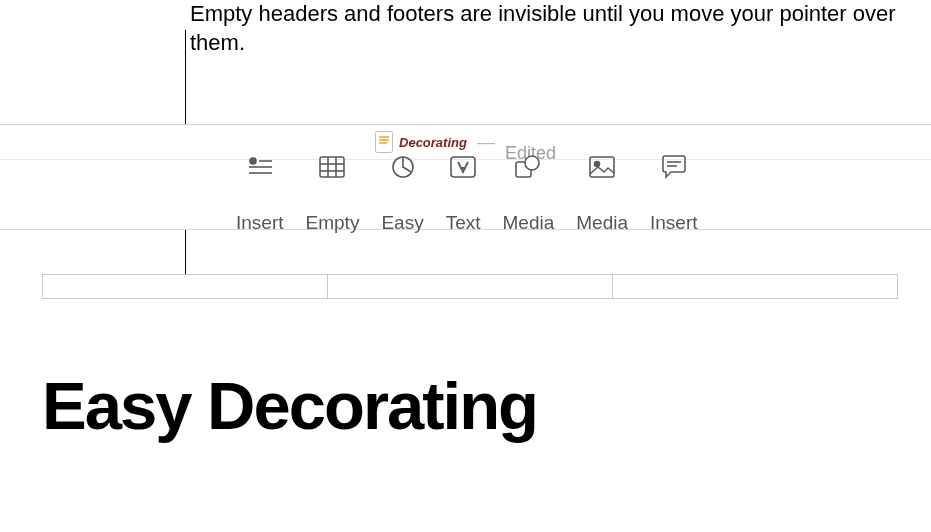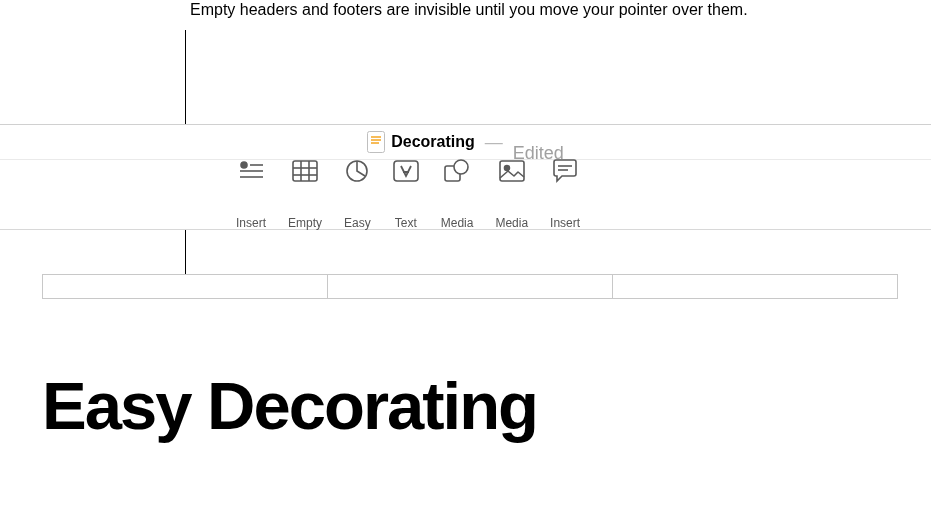--- a/index.html
+++ b/index.html
@@ -8,21 +8,21 @@
   background: #fff;
   width: 931px;
   height: 532px;
   position: relative;
   overflow: hidden;
 }
 .callout {
   position: absolute;
   top: 0px;
   left: 190px;
-  font-size: 16px;
+  font-size: 22px;
   line-height: 1.3;
   color: #000;
   font-weight: 400;
 }
 .callout-line {
   position: absolute;
   left: 185px;
   top: 30px;
   width: 1px;
   height: 256px;
@@ -46,22 +46,23 @@
   align-items: center;
   gap: 6px;
 }
 .doc-icon {
   width: 18px;
   height: 22px;
   display: inline-block;
 }
 .doc-name {
   font-weight: 700;
-  font-size: 16px;
-  color: #000000;
+  font-size: 13px;
+  color: #7f1d1d;
+  font-style: italic;
 }
 .title-sep {
   color: #b8b8b8;
   font-size: 18px;
   margin: 0 4px;
 }
 .edited {
   color: #a0a0a0;
   font-size: 18px;
   margin-top: 22px;
@@ -88,21 +89,21 @@
 }
 .tb-icon {
   width: 26px;
   height: 24px;
   display: flex;
   align-items: center;
   justify-content: center;
   color: #5a5a5a;
 }
 .tb-label {
-  font-size: 12px;
+  font-size: 19px;
   color: #555;
   margin-top: 28px;
 }
 .doc-area {
   position: absolute;
   top: 230px;
   left: 0;
   right: 0;
   bottom: 0;
 }

